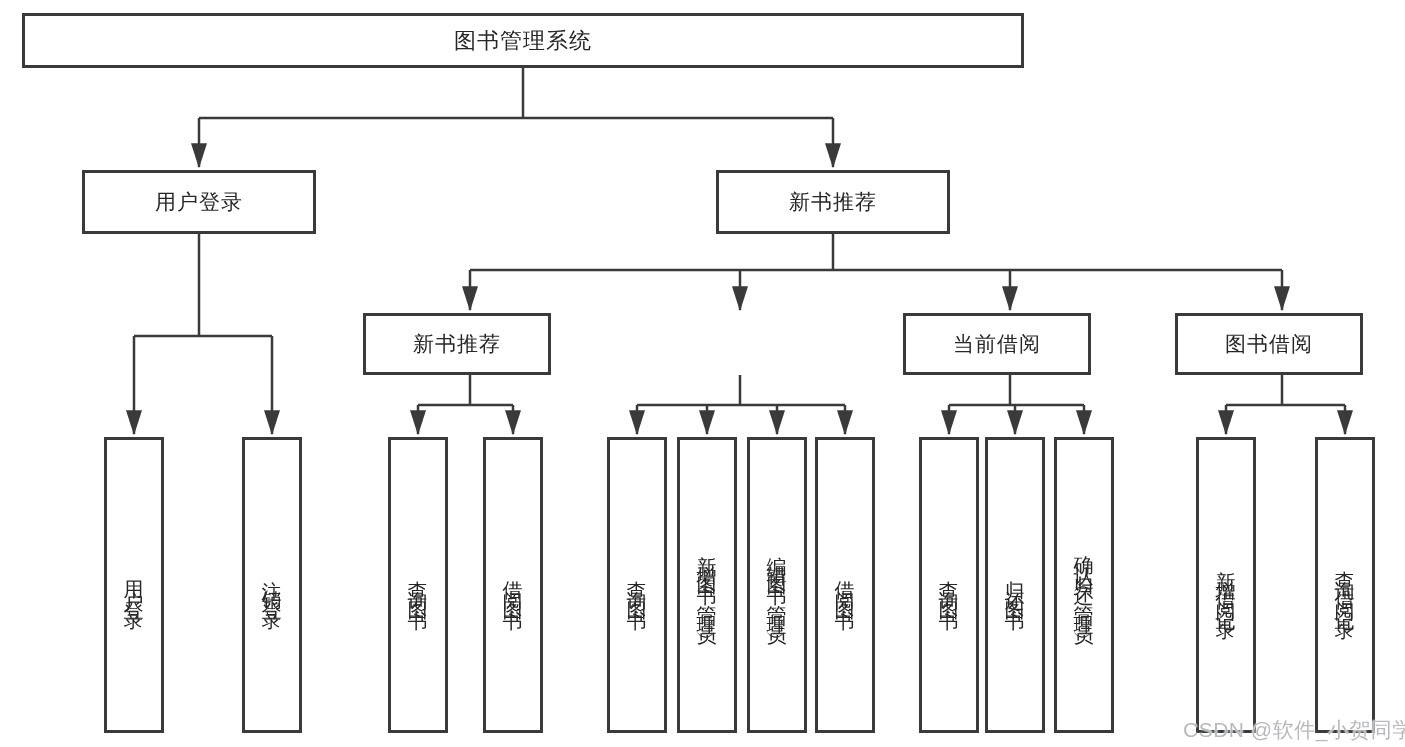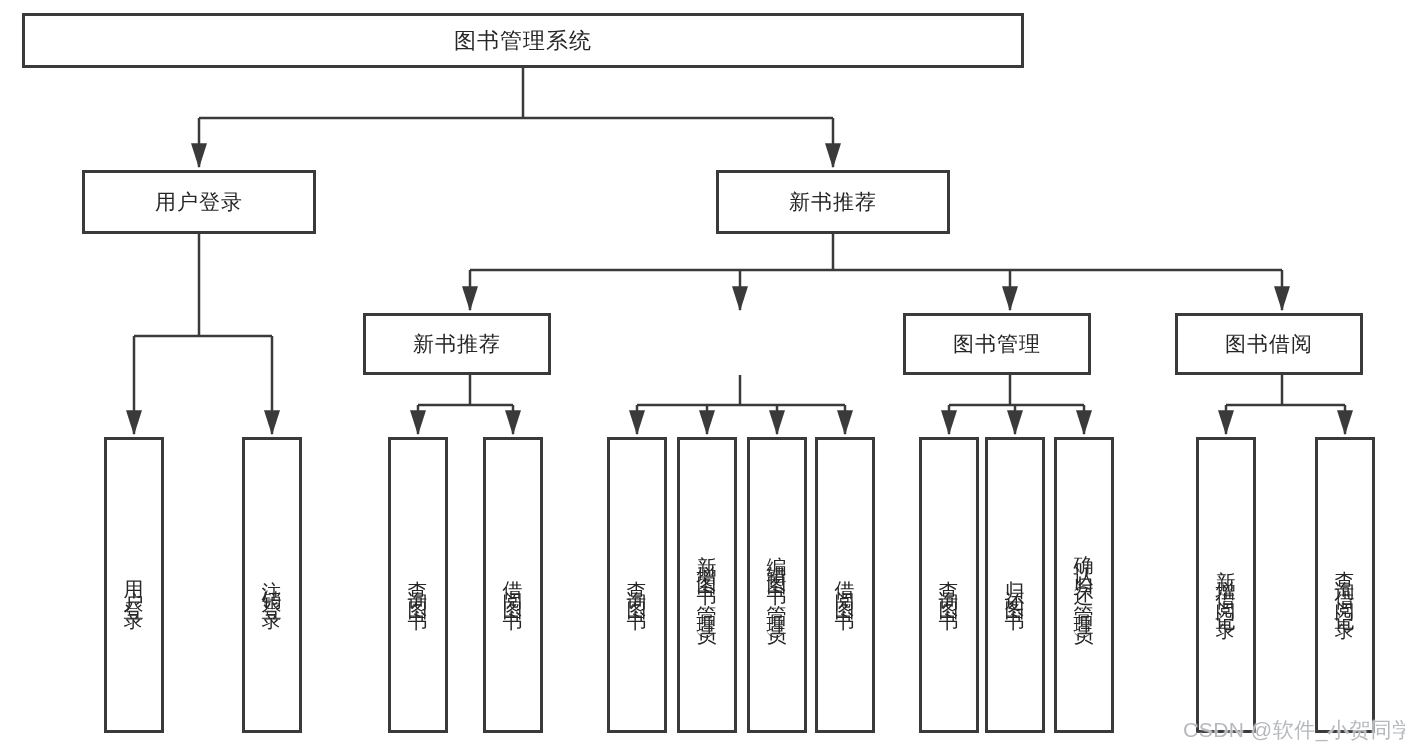--- a/index.html
+++ b/index.html
@@ -119,21 +119,21 @@
       <path d="M1345,405 L1345,434" marker-end="url(#arrow)"></path>
     </g>
   </svg>
 
   <div class="box root">图书管理系统</div>
 
   <div class="box lvl2" style="left:82px">用户登录</div>
   <div class="box lvl2" style="left:716px">新书推荐</div>
 
   <div class="box lvl3" style="left:363px">新书推荐</div>
-  <div class="box lvl3" style="left:903px">图书管理</div>
+  <div class="box lvl3" style="left:903px">当前借阅</div>
   <div class="box lvl3" style="left:1175px">图书借阅</div>
 
   <div class="box leaf" style="left:104px">用户登录</div>
   <div class="box leaf" style="left:242px">注销登录</div>
 
   <div class="box leaf" style="left:388px">查询图书</div>
   <div class="box leaf" style="left:483px">借阅图书</div>
 
   <div class="box leaf" style="left:607px">查询图书</div>
   <div class="box leaf" style="left:677px">新增图书（管理员）</div>

